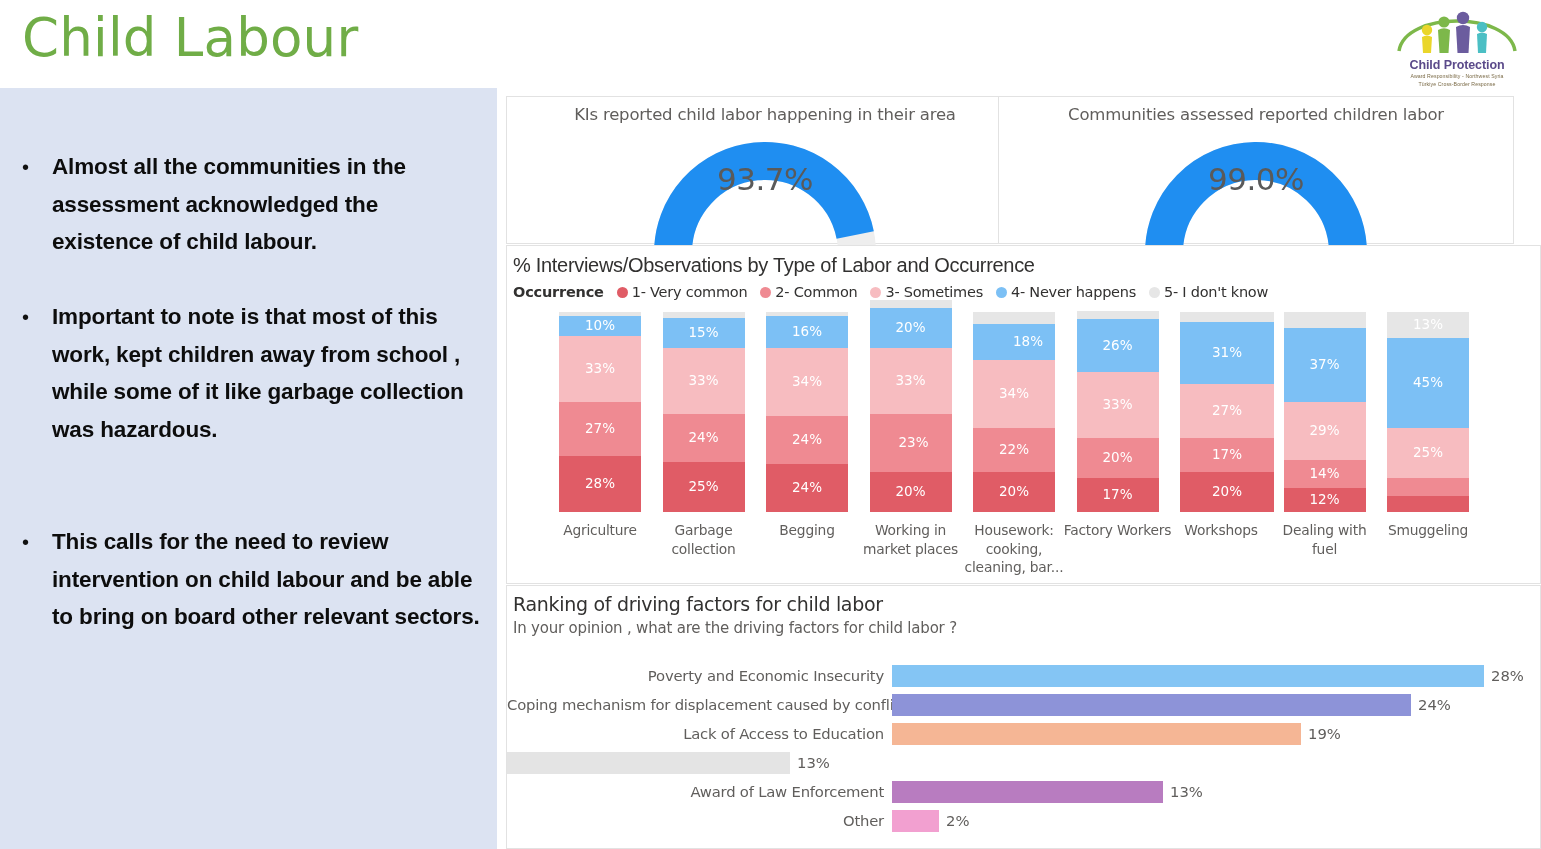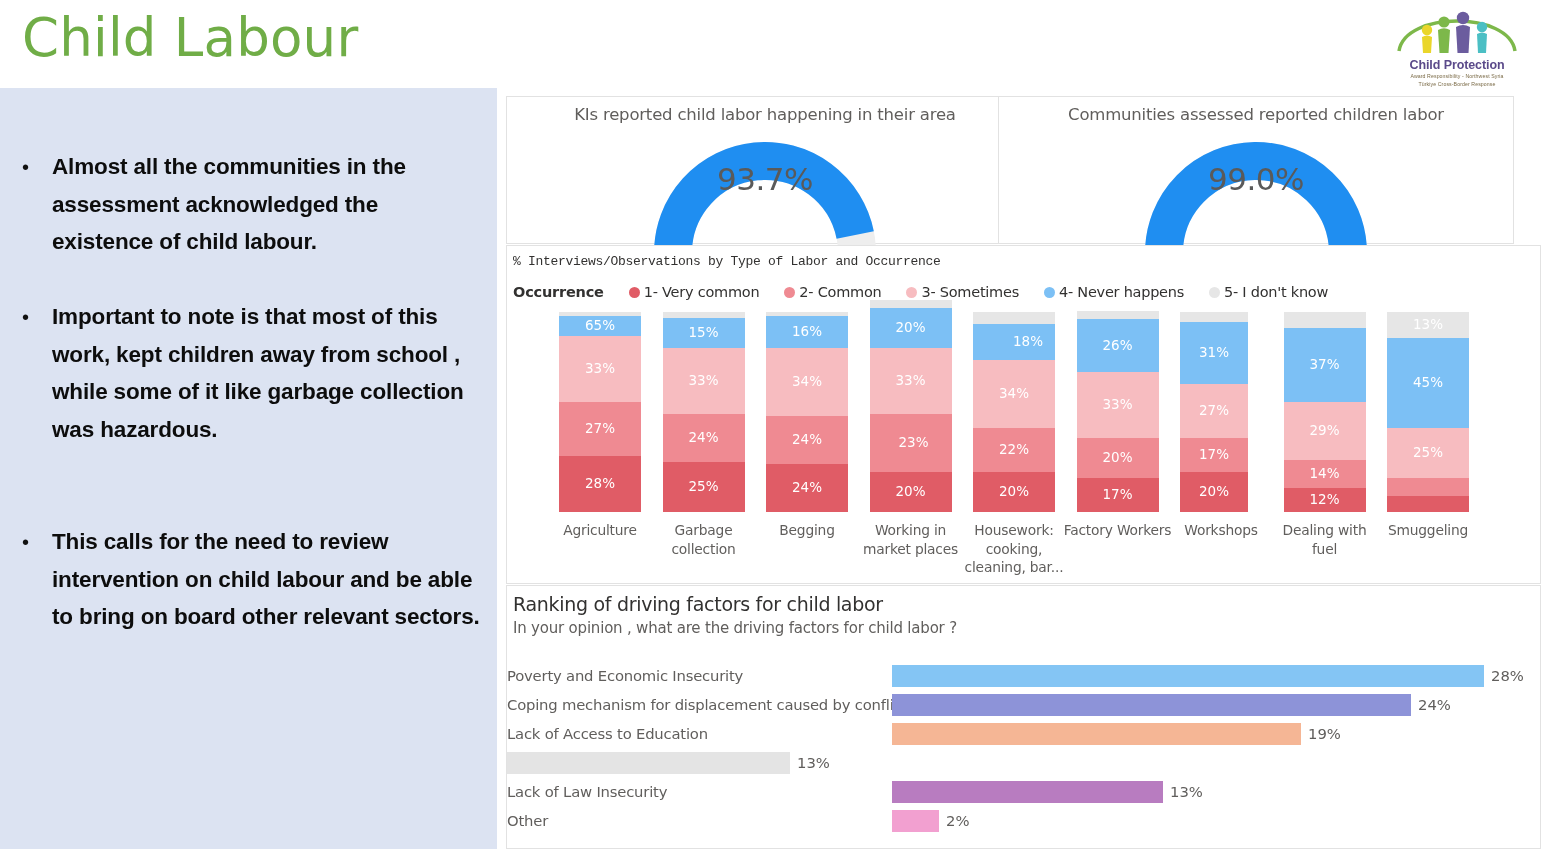--- a/index.html
+++ b/index.html
@@ -78,26 +78,26 @@
     position:absolute; left:50%; top:64px; transform:translateX(-50%);
     font-size:31px; color:#5a5a5a; font-weight:400;
     font-family:"DejaVu Sans", sans-serif; letter-spacing:-0.5px;
     white-space:nowrap;
   }
 
   
   #stack-panel { left:0; top:149px; width:1035px; height:339px; }
   #stack-title {
     position:absolute; left:6px; top:8px;
-    font-size:13px; color:#323130; font-weight:400;
-    font-family:Liberation Mono, monospace; letter-spacing:-0.3px;
+    font-size:20px; color:#323130; font-weight:400;
+    font-family:Liberation Sans, sans-serif; letter-spacing:-0.3px;
   }
   #stack-legend {
     position:absolute; left:6px; top:38px;
-    display:flex; gap:16px;
+    display:flex; gap:4px;
     font-size:14.5px; color:#323130;
     font-family:"DejaVu Sans", sans-serif;
   }
   #legend-caption { font-weight:bold; font-size:14.5px; margin-right:9px; letter-spacing:-0.2px; }
   .legend-item { display:flex; align-items:center; margin-right:9px; letter-spacing:-0.25px; }
   .legend-dot { width:11px; height:11px; border-radius:50%; margin-right:4px; flex:0 0 auto; }
 
   #bars { position:absolute; left:52px; top:66px; width:980px; height:200px; }
   .bar-col { position:absolute; width:82px; bottom:0; }
   .bar-seg {
@@ -125,21 +125,21 @@
     position:absolute; left:6px; top:33px;
     font-size:15px; color:#605e5c;
     font-family:"DejaVu Sans", sans-serif; letter-spacing:-0.2px;
   }
   #rank-rows { position:absolute; left:0; top:75px; width:1035px; }
   .rank-row {
     position:relative; height:29px; margin-bottom:0px;
     display:flex; align-items:center;
   }
   .rank-label {
-    width:385px; text-align:left; padding-right:8px;
+    width:385px; text-align:right; padding-right:8px;
     font-size:14.8px; color:#605e5c; white-space:nowrap;
     font-family:"DejaVu Sans", sans-serif; letter-spacing:-0.2px;
   }
   .rank-bar { height:22px; flex:0 0 auto; }
   .rank-val {
     font-size:14.8px; color:#605e5c; margin-left:7px;
     font-family:"DejaVu Sans", sans-serif;
   }
 </style>
 </head>
@@ -233,21 +233,21 @@
           </span>
           <span class="legend-item">
             <span class="legend-dot" style="background: rgb(230, 230, 230);"></span>
             <span>5- I don't know</span>
           </span>
         </div>
       <div id="bars">
           <div class="bar-col" style="left: 0px; width: 82px;">
             <div class="bar-seg" style="height: 4px; background: rgb(230, 230, 230);"></div>
             <div class="bar-seg" style="height: 20px; background: rgb(124, 192, 245);">
-              <span class="seg-label">65%</span>
+              <span class="seg-label">10%</span>
             </div>
             <div class="bar-seg" style="height: 66px; background: rgb(247, 188, 192);">
               <span class="seg-label">33%</span>
             </div>
             <div class="bar-seg" style="height: 54px; background: rgb(239, 138, 146);">
               <span class="seg-label">27%</span>
             </div>
             <div class="bar-seg" style="height: 56px; background: rgb(224, 92, 102);">
               <span class="seg-label">28%</span>
             </div>
@@ -320,21 +320,21 @@
             <div class="bar-seg" style="height: 66px; background: rgb(247, 188, 192);">
               <span class="seg-label">33%</span>
             </div>
             <div class="bar-seg" style="height: 40px; background: rgb(239, 138, 146);">
               <span class="seg-label">20%</span>
             </div>
             <div class="bar-seg" style="height: 34px; background: rgb(224, 92, 102);">
               <span class="seg-label">17%</span>
             </div>
           </div>
-          <div class="bar-col" style="left: 621px; width: 68px;">
+          <div class="bar-col" style="left: 621px; width: 94px;">
             <div class="bar-seg" style="height: 10px; background: rgb(230, 230, 230);"></div>
             <div class="bar-seg" style="height: 62px; background: rgb(124, 192, 245);">
               <span class="seg-label">31%</span>
             </div>
             <div class="bar-seg" style="height: 54px; background: rgb(247, 188, 192);">
               <span class="seg-label">27%</span>
             </div>
             <div class="bar-seg" style="height: 34px; background: rgb(239, 138, 146);">
               <span class="seg-label">17%</span>
             </div>
@@ -399,21 +399,21 @@
           <div class="rank-row">
             <div class="rank-label">Lack of Access to Education</div>
             <div class="rank-bar" style="width: 409px; background: rgb(245, 182, 149);"></div>
             <div class="rank-val">19%</div>
           </div>
           <div class="rank-row">
             <div class="rank-bar" style="width: 283px; background: rgb(228, 228, 228);"></div>
             <div class="rank-val">13%</div>
           </div>
           <div class="rank-row">
-            <div class="rank-label">Lack of Law Insecurity</div>
+            <div class="rank-label">Award of Law Enforcement</div>
             <div class="rank-bar" style="width: 271px; background: rgb(184, 124, 192);"></div>
             <div class="rank-val">13%</div>
           </div>
           <div class="rank-row">
             <div class="rank-label">Other</div>
             <div class="rank-bar" style="width: 47px; background: rgb(242, 160, 208);"></div>
             <div class="rank-val">2%</div>
           </div>
         </div>
     </div>

